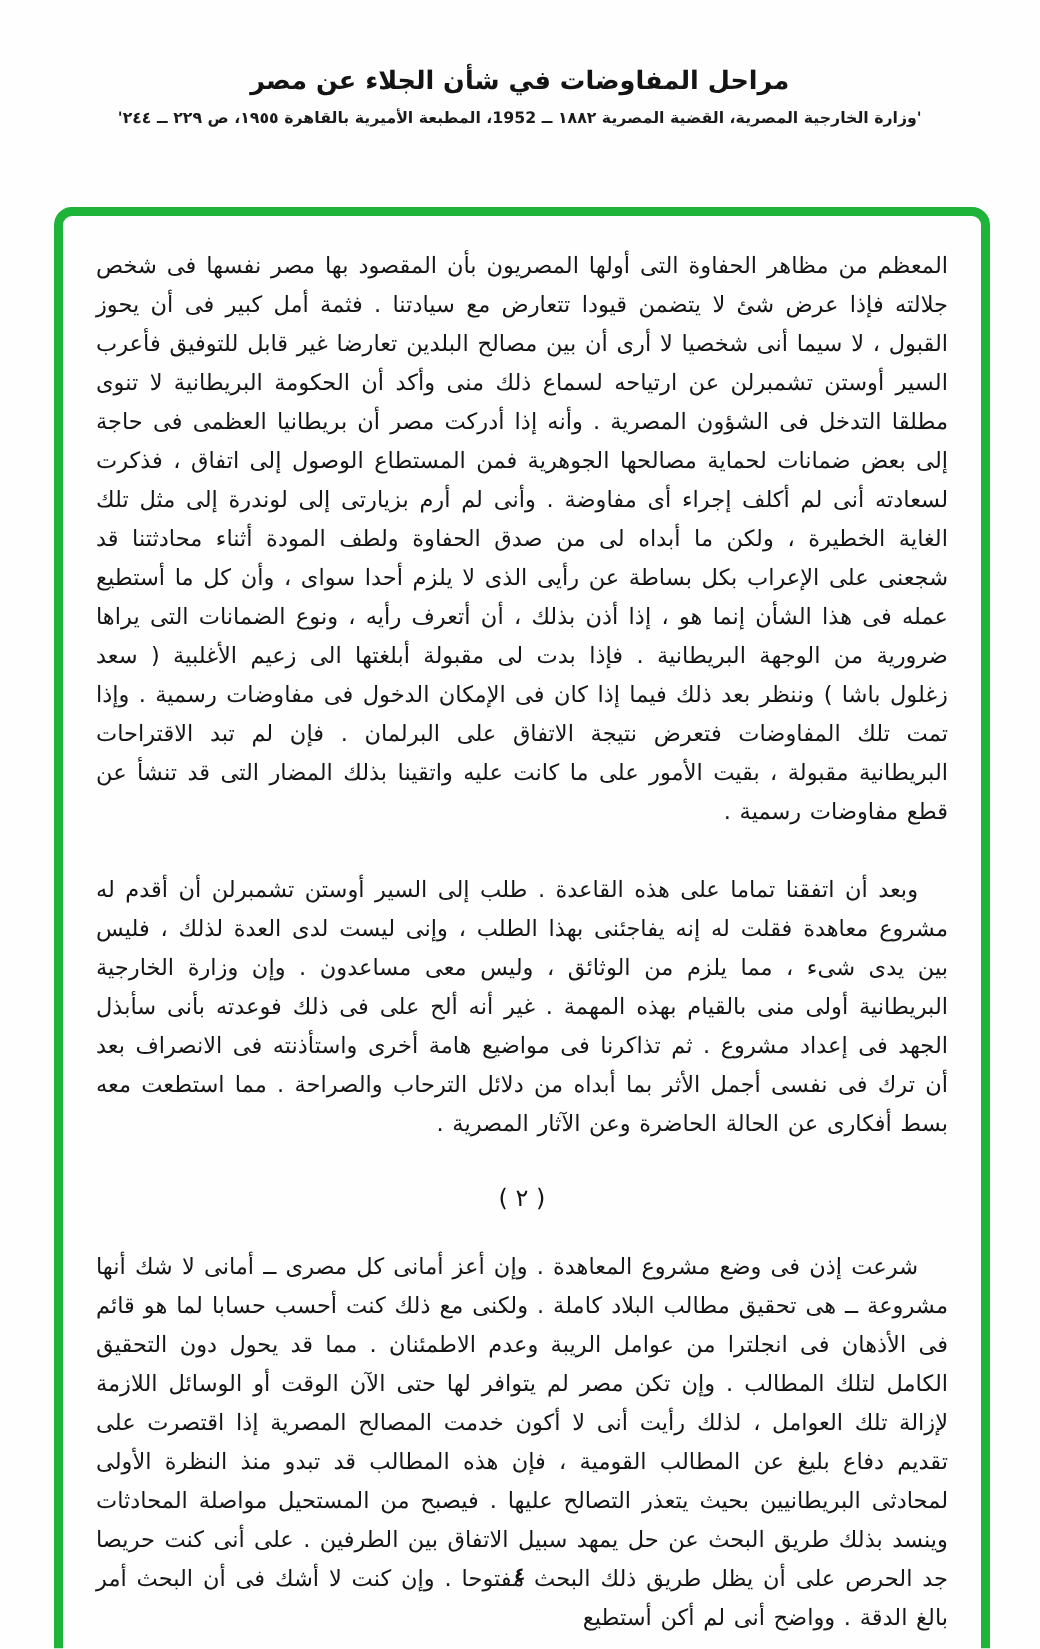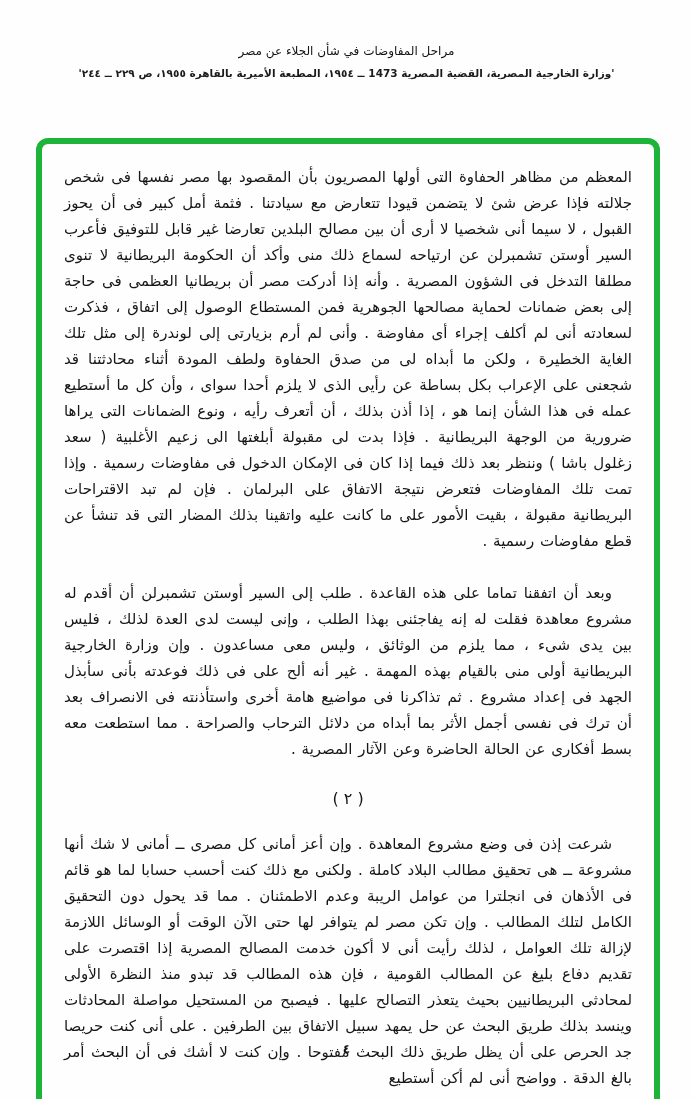--- a/index.html
+++ b/index.html
@@ -15,22 +15,22 @@
     margin: 0 auto;
     background: #fefefe;
     overflow: hidden;
     direction: rtl;
   }
   .page-header {
     text-align: center;
     padding-top: 44px;
   }
   .doc-title {
-    font-size: 12px;
-    font-weight: normal;
+    font-size: 17px;
+    font-weight: bold;
     letter-spacing: 0.2px;
   }
   .doc-subtitle {
     font-size: 16px;
     font-weight: bold;
     margin-top: 11px;
   }
   .doc-citation {
     font-size: 10.5px;
     font-weight: bold;
@@ -83,21 +83,21 @@
     color: #111;
   }
 </style>
 </head>
 <body>
 
 <div class="page">
 
   <div class="page-header">
     <div class="doc-title">مراحل المفاوضات في شأن الجلاء عن مصر</div>
-    <div class="doc-citation">'وزارة الخارجية المصرية، القضية المصرية 1473 ــ ١٩٥٤، المطبعة الأميرية بالقاهرة ١٩٥٥، ص ٢٢٩ ــ ٢٤٤'</div>
+    <div class="doc-citation">'وزارة الخارجية المصرية، القضية المصرية ١٨٨٢ ــ 1952، المطبعة الأميرية بالقاهرة ١٩٥٥، ص ٢٢٩ ــ ٢٤٤'</div>
   </div>
 
   <div class="highlight-box" style="border-color: rgb(29, 180, 57);">
     <p class="body-para">المعظم من مظاهر الحفاوة التى أولها المصريون بأن المقصود بها مصر نفسها فى شخص جلالته فإذا عرض شئ لا يتضمن قيودا تتعارض مع سيادتنا . فثمة أمل كبير فى أن يحوز القبول ، لا سيما أنى شخصيا لا أرى أن بين مصالح البلدين تعارضا غير قابل للتوفيق فأعرب السير أوستن تشمبرلن عن ارتياحه لسماع ذلك منى وأكد أن الحكومة البريطانية لا تنوى مطلقا التدخل فى الشؤون المصرية . وأنه إذا أدركت مصر أن بريطانيا العظمى فى حاجة إلى بعض ضمانات لحماية مصالحها الجوهرية فمن المستطاع الوصول إلى اتفاق ، فذكرت لسعادته أنى لم أكلف إجراء أى مفاوضة . وأنى لم أرم بزيارتى إلى لوندرة إلى مثل تلك الغاية الخطيرة ، ولكن ما أبداه لى من صدق الحفاوة ولطف المودة أثناء محادثتنا قد شجعنى على الإعراب بكل بساطة عن رأيى الذى لا يلزم أحدا سواى ، وأن كل ما أستطيع عمله فى هذا الشأن إنما هو ، إذا أذن بذلك ، أن أتعرف رأيه ، ونوع الضمانات التى يراها ضرورية من الوجهة البريطانية . فإذا بدت لى مقبولة أبلغتها الى زعيم الأغلبية ( سعد زغلول باشا ) وننظر بعد ذلك فيما إذا كان فى الإمكان الدخول فى مفاوضات رسمية . وإذا تمت تلك المفاوضات فتعرض نتيجة الاتفاق على البرلمان . فإن لم تبد الاقتراحات البريطانية مقبولة ، بقيت الأمور على ما كانت عليه واتقينا بذلك المضار التى قد تنشأ عن قطع مفاوضات رسمية .</p>
     <p class="body-para indent">وبعد أن اتفقنا تماما على هذه القاعدة . طلب إلى السير أوستن تشمبرلن أن أقدم له مشروع معاهدة فقلت له إنه يفاجئنى بهذا الطلب ، وإنى ليست لدى العدة لذلك ، فليس بين يدى شىء ، مما يلزم من الوثائق ، وليس معى مساعدون . وإن وزارة الخارجية البريطانية أولى منى بالقيام بهذه المهمة . غير أنه ألح على فى ذلك فوعدته بأنى سأبذل الجهد فى إعداد مشروع . ثم تذاكرنا فى مواضيع هامة أخرى واستأذنته فى الانصراف بعد أن ترك فى نفسى أجمل الأثر بما أبداه من دلائل الترحاب والصراحة . مما استطعت معه بسط أفكارى عن الحالة الحاضرة وعن الآثار المصرية .</p>
     <div class="section-number">( ٢ )</div>
     <p class="body-para indent">شرعت إذن فى وضع مشروع المعاهدة . وإن أعز أمانى كل مصرى ــ أمانى لا شك أنها مشروعة ــ هى تحقيق مطالب البلاد كاملة . ولكنى مع ذلك كنت أحسب حسابا لما هو قائم فى الأذهان فى انجلترا من عوامل الريبة وعدم الاطمئنان . مما قد يحول دون التحقيق الكامل لتلك المطالب . وإن تكن مصر لم يتوافر لها حتى الآن الوقت أو الوسائل اللازمة لإزالة تلك العوامل ، لذلك رأيت أنى لا أكون خدمت المصالح المصرية إذا اقتصرت على تقديم دفاع بليغ عن المطالب القومية ، فإن هذه المطالب قد تبدو منذ النظرة الأولى لمحادثى البريطانيين بحيث يتعذر التصالح عليها . فيصبح من المستحيل مواصلة المحادثات وينسد بذلك طريق البحث عن حل يمهد سبيل الاتفاق بين الطرفين . على أنى كنت حريصا جد الحرص على أن يظل طريق ذلك البحث مفتوحا . وإن كنت لا أشك فى أن البحث أمر بالغ الدقة . وواضح أنى لم أكن أستطيع</p>
   </div>
 
   <div class="page-footer">

